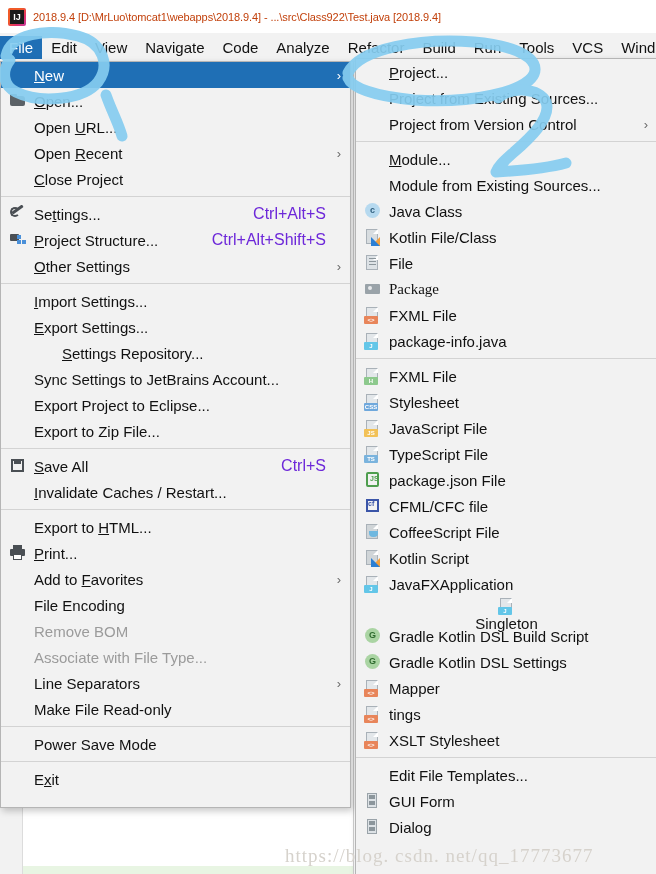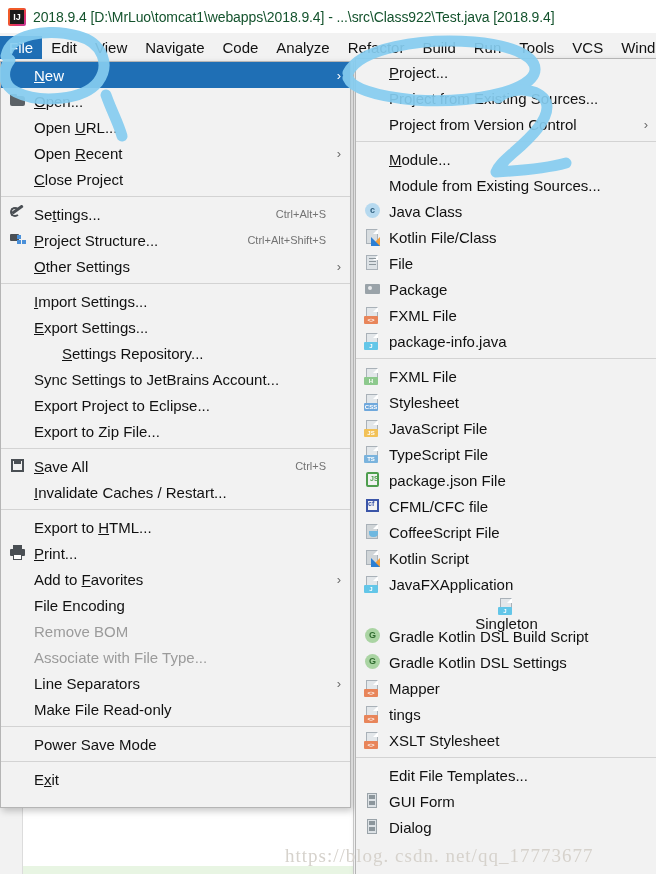--- a/index.html
+++ b/index.html
@@ -18,21 +18,21 @@
     width:18px;height:18px;margin-left:8px;margin-right:7px;flex:0 0 auto;
     position:relative;border-radius:2px;overflow:hidden;
     background:linear-gradient(135deg,#f05a28 0%,#f05a28 40%,#e12f6b 70%,#c33ea0 100%);
   }
   #title-icon .ij{
     position:absolute;left:2px;top:2px;right:2px;bottom:2px;background:#1b1b1b;
     color:#ffffff;font-size:9px;font-weight:bold;line-height:14px;text-align:center;
     font-family:"Liberation Sans",sans-serif;
   }
   #title-text{
-    font-size:14px;color:#14532d;white-space:nowrap;letter-spacing:-0.1px;
+    font-size:11px;color:#c2410c;white-space:nowrap;letter-spacing:-0.1px;
   }
   
   #menubar{
     position:absolute;left:0;top:33px;width:656px;height:28px;
     background:#f2f2f2;border-bottom:1px solid #e3e3e3;
     display:flex;align-items:center;
   }
   .mb-item{
     font-size:15px;padding:3px 9px;white-space:nowrap;color:#111;
   }
@@ -87,21 +87,21 @@
   }
   .mi.sel{background:#1f6fb5;color:#ffffff;}
   .mi.disabled{color:#9b9b9b;}
   .mi .ic{
     width:18px;height:18px;margin-left:8px;margin-right:7px;flex:0 0 auto;
     position:relative;
   }
   .mi .lbl{flex:0 0 auto;}
   .mi .lbl u{text-decoration:underline;}
   .mi .accel{
-    position:absolute;right:24px;color:#737373;font-size:11px;
+    position:absolute;right:24px;color:#6d28d9;font-size:16px;
   }
   .mi .arrow{
     position:absolute;right:9px;color:#6b6b6b;font-size:13px;line-height:13px;
   }
   .mi.sel .arrow{color:#ffffff;}
   .sep{height:1px;background:#d3d3d3;margin:4px 0;}
   
   .doc{
     position:absolute;left:2px;top:1px;width:12px;height:15px;background:#e3e7ea;
     border:1px solid #a9b1b8;box-sizing:border-box;
@@ -358,21 +358,21 @@
       </span>
       <span class="lbl">Kotlin File/Class</span>
     </div>
     <div class="mi" style="height: 26px;">
       <span class="ic">
         <span class="doc" style="background:#dde2e6"></span>
         <span style="position:absolute;left:5px;top:4px;width:7px;height:1px;background:#8c969c;box-shadow:0 3px 0 #8c969c,0 6px 0 #8c969c;"></span>
       </span>
       <span class="lbl">File</span>
     </div>
-    <div class="mi" style="height: 26px;">
+    <div class="mi" style="height: 26px; font-family: Liberation Serif, serif;">
       <span class="ic">
         <span style="position:absolute;left:1px;top:4px;width:15px;height:10px;background:#9aa3a9;border-radius:1px;"></span>
         <span style="position:absolute;left:4px;top:6px;width:4px;height:4px;background:#e8eaec;border-radius:50%;"></span>
       </span>
       <span class="lbl">Package</span>
     </div>
     <div class="mi" style="height: 26px;">
       <span class="ic">
         <span class="doc" style="background:#e3e7ea"></span>
         <span class="tag" style="background:#e8855a;color:#fff">&lt;&gt;</span>

